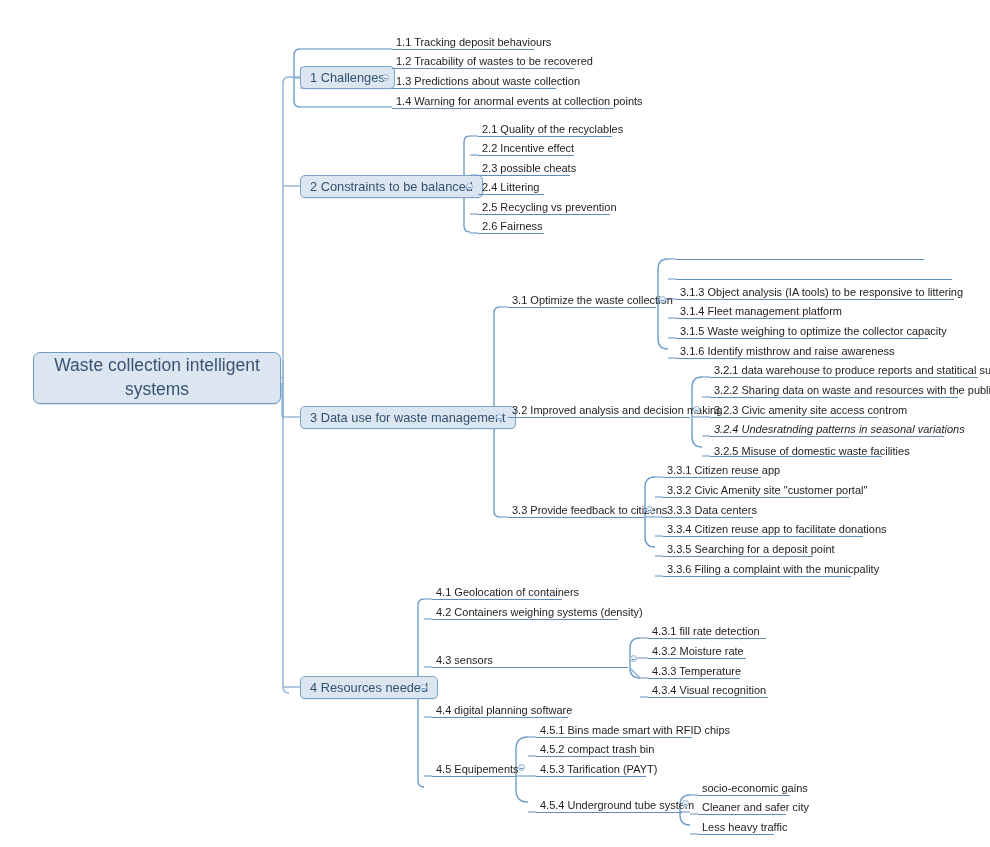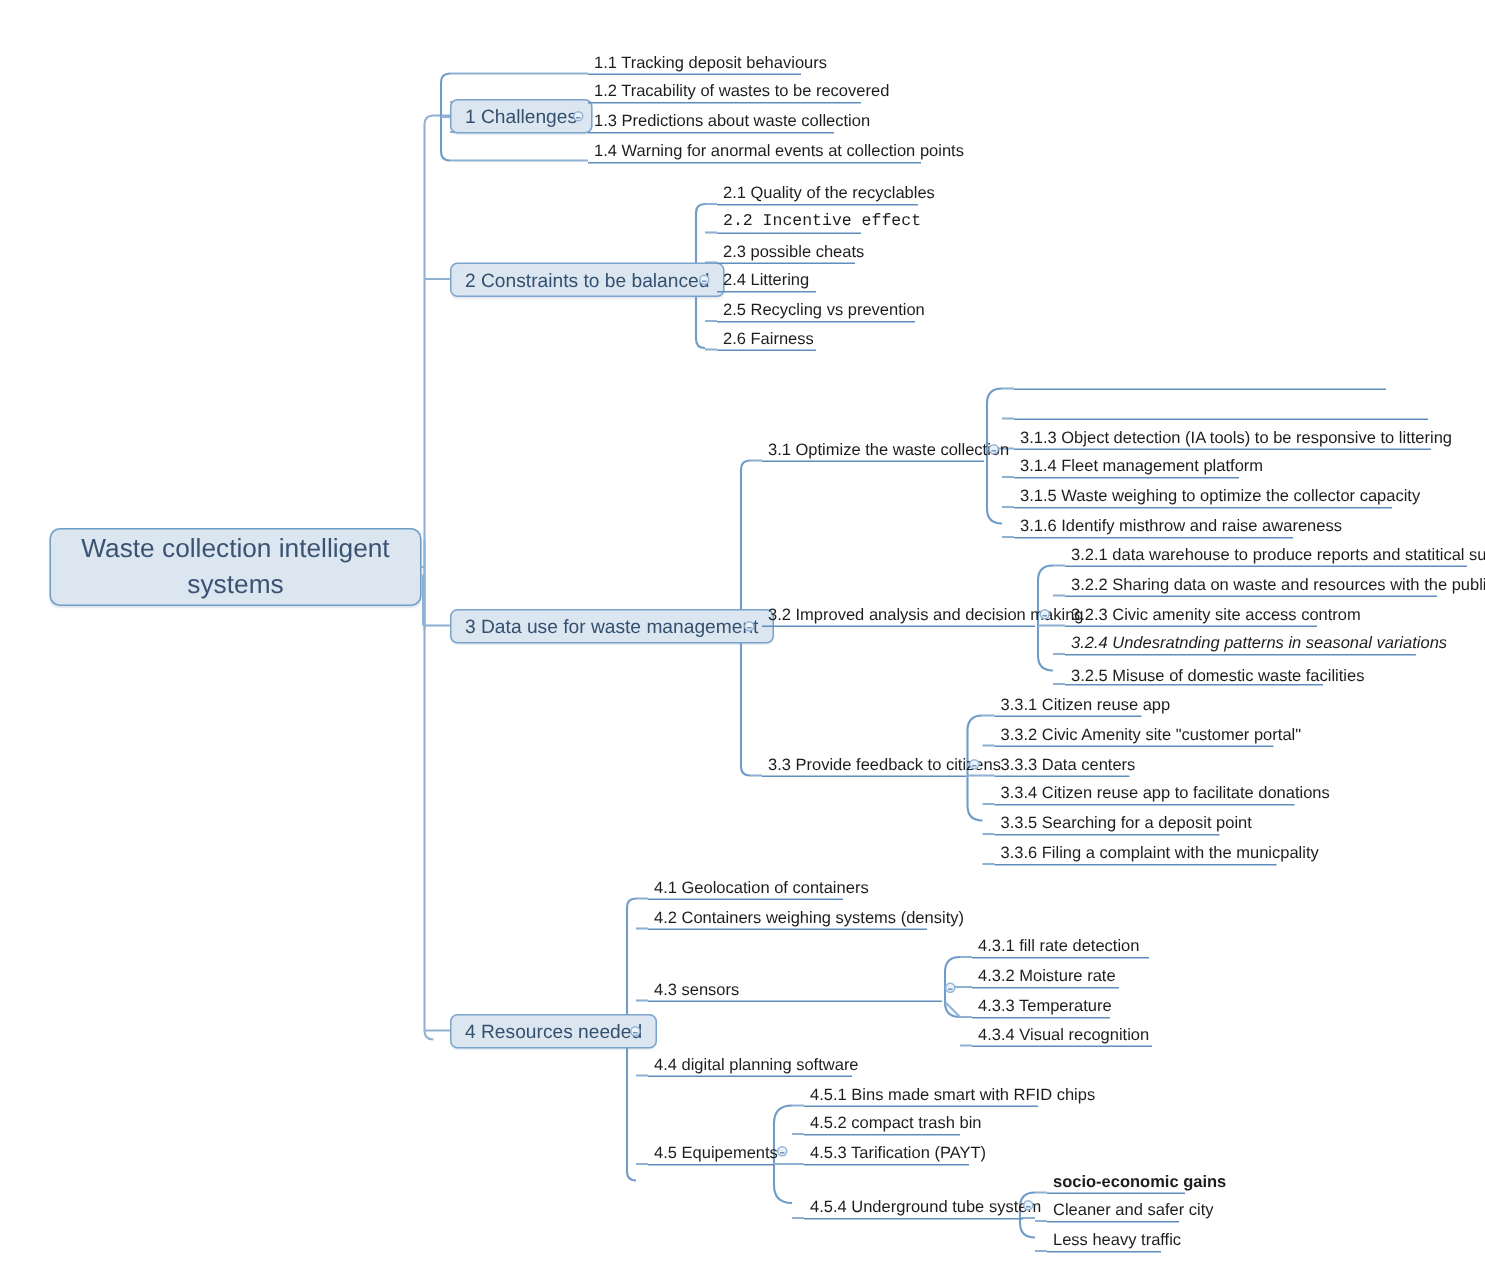--- a/index.html
+++ b/index.html
@@ -210,21 +210,21 @@
 
   <div class="leaf-node" style="left:394px; top:75px;">1.3 Predictions about waste collection</div>
   <div class="underline" style="left:392px; top:88px; width:164px;"></div>
 
   <div class="leaf-node" style="left:394px; top:95px;">1.4 Warning for anormal events at collection points</div>
   <div class="underline" style="left:392px; top:108px; width:222px;"></div>
 
   <div class="leaf-node" style="left:480px; top:123px;">2.1 Quality of the recyclables</div>
   <div class="underline" style="left:478px; top:136px; width:134px;"></div>
 
-  <div class="leaf-node" style="left:480px; top:142px;font-family:Liberation Mono, monospace;">2.2 Incentive effect</div>
+  <div class="leaf-node" style="left:480px; top:142px;">2.2 Incentive effect</div>
   <div class="underline" style="left:478px; top:155px; width:96px;"></div>
 
   <div class="leaf-node" style="left:480px; top:162px;">2.3 possible cheats</div>
   <div class="underline" style="left:478px; top:175px; width:92px;"></div>
 
   <div class="leaf-node" style="left:480px; top:181px;">2.4 Littering</div>
   <div class="underline" style="left:478px; top:194px; width:66px;"></div>
 
   <div class="leaf-node" style="left:480px; top:201px;">2.5 Recycling vs prevention</div>
   <div class="underline" style="left:478px; top:214px; width:132px;"></div>
@@ -241,21 +241,21 @@
   <div class="collapse-dot" style="left:693px; top:406px;"></div>
 
   <div class="leaf-node" style="left:510px; top:504px;">3.3  Provide feedback to citizens</div>
   <div class="underline" style="left:508px; top:517px; width:136px;"></div>
   <div class="collapse-dot" style="left:646px; top:506px;"></div>
 
   <div class="underline" style="left:676px; top:259px; width:248px;"></div>
 
   <div class="underline" style="left:676px; top:279px; width:276px;"></div>
 
-  <div class="leaf-node" style="left:678px; top:286px;">3.1.3  Object detection (IA tools) to be responsive to littering</div>
+  <div class="leaf-node" style="left:678px; top:286px;">3.1.3  Object analysis (IA tools) to be responsive to littering</div>
   <div class="underline" style="left:676px; top:299px; width:278px;"></div>
 
   <div class="leaf-node" style="left:678px; top:305px;">3.1.4  Fleet management platform</div>
   <div class="underline" style="left:676px; top:318px; width:150px;"></div>
 
   <div class="leaf-node" style="left:678px; top:325px;">3.1.5  Waste weighing to optimize the collector capacity</div>
   <div class="underline" style="left:676px; top:338px; width:252px;"></div>
 
   <div class="leaf-node" style="left:678px; top:345px;">3.1.6  Identify misthrow and raise awareness</div>
   <div class="underline" style="left:676px; top:358px; width:186px;"></div>
@@ -328,21 +328,21 @@
   <div class="leaf-node" style="left:538px; top:743px;">4.5.2  compact trash bin</div>
   <div class="underline" style="left:536px; top:756px; width:104px;"></div>
 
   <div class="leaf-node" style="left:538px; top:763px;">4.5.3  Tarification (PAYT)</div>
   <div class="underline" style="left:536px; top:776px; width:110px;"></div>
 
   <div class="leaf-node" style="left:538px; top:799px;">4.5.4  Underground tube system</div>
   <div class="underline" style="left:536px; top:812px; width:146px;"></div>
   <div class="collapse-dot" style="left:682px; top:800px;"></div>
 
-  <div class="leaf-node" style="left:700px; top:782px;font-weight:bold;">socio-economic gains</div>
+  <div class="leaf-node" style="left:700px; top:782px;">socio-economic gains</div>
   <div class="underline" style="left:698px; top:795px; width:92px;"></div>
 
   <div class="leaf-node" style="left:700px; top:801px;">Cleaner and safer city</div>
   <div class="underline" style="left:698px; top:814px; width:88px;"></div>
 
   <div class="leaf-node" style="left:700px; top:821px;">Less heavy traffic</div>
   <div class="underline" style="left:698px; top:834px; width:76px;"></div>
 
 </div>
 

